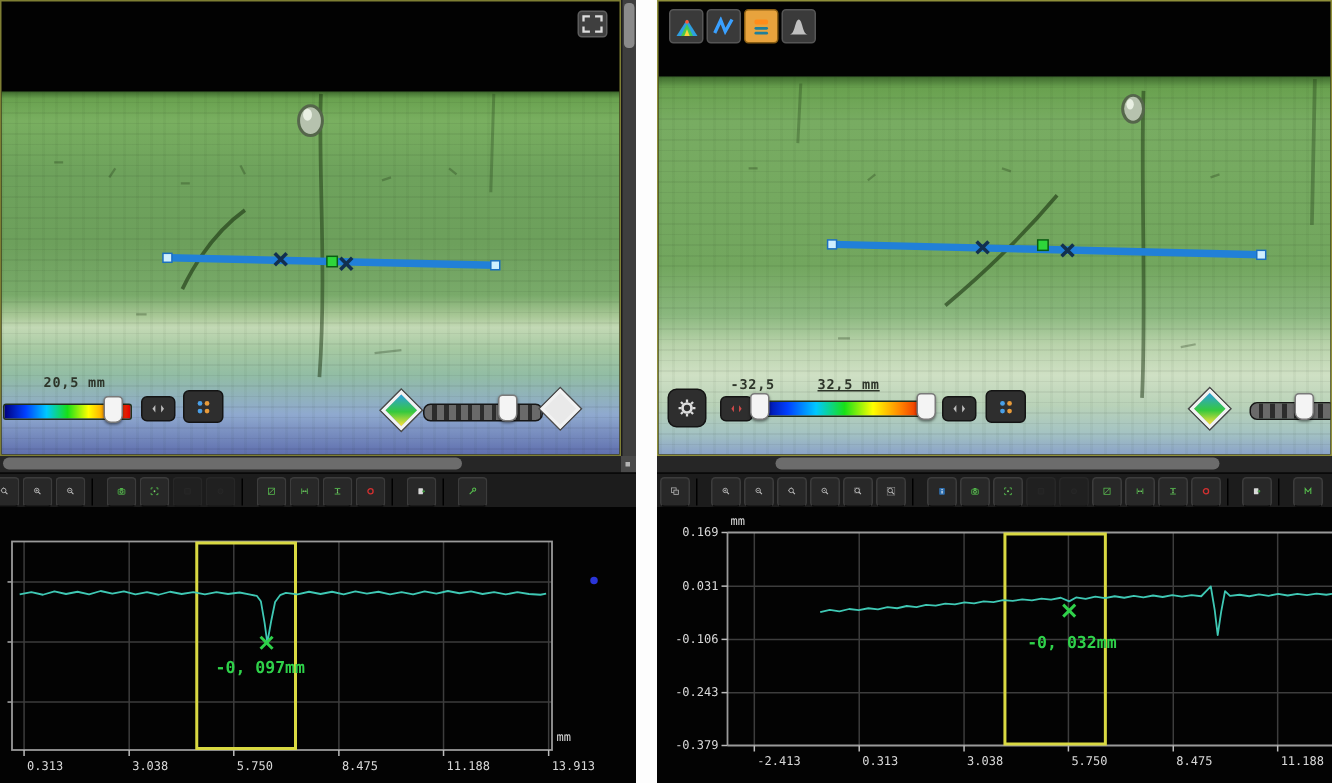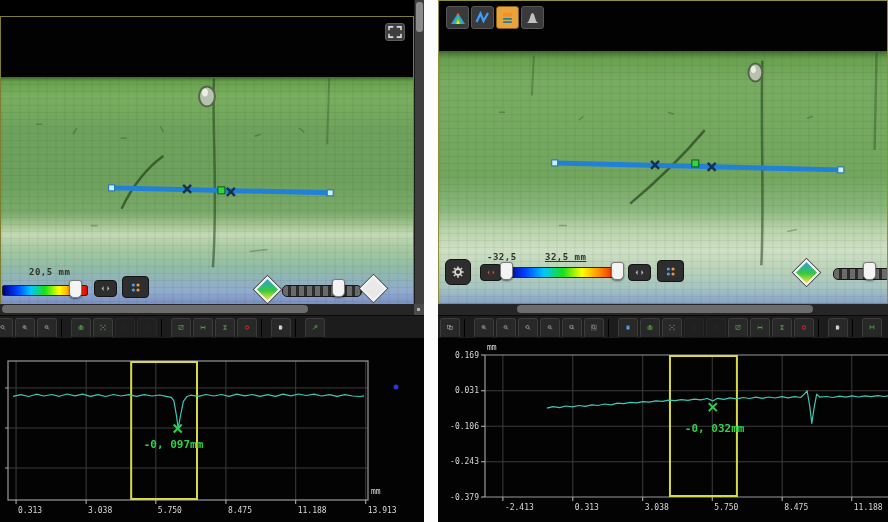--- a/index.html
+++ b/index.html
@@ -4,21 +4,21 @@
 <style>
   html,body{margin:0;padding:0;background:#fff;}
   .stage{position:relative;width:888px;height:522px;background:#fdfdfd;overflow:hidden;
          font-family:"DejaVu Sans",sans-serif;}
   .panel{position:absolute;top:0;height:522px;background:#000;}
   .panel.left{left:0;width:424px;}
   .panel.right{left:438px;width:450px;text-align:center;}
   .gutter{position:absolute;left:424px;top:0;width:14px;height:522px;background:#fdfdfd;}
 
   .viewer{position:absolute;top:0;left:0;height:304px;background:#020202;overflow:hidden;box-sizing:border-box;}
-  .left .viewer{width:414px;border:1px solid #7e7e33;margin-top:16px;}
+  .left .viewer{width:414px;border:1px solid #7e7e33;}
   .right .viewer{width:450px;border:1px solid #8f8f3a;}
 
   .strip{position:absolute;left:0;right:0;}
   .left .strip{top:60px;bottom:0;
     background:linear-gradient(180deg,#3f6b2e 0%,#69a14f 2%,#79af60 8%,#6ea25c 22%,#6da05c 42%,
       #79aa6a 56%,#a9c897 62%,#c3d9b5 65%,#a6c9a2 71%,#92bda4 78%,#8fa9cf 89%,#5f6fae 100%);}
   .right .strip{top:50px;bottom:0;
     background:linear-gradient(180deg,#3f6b2e 0%,#69a14f 3%,#78ac62 12%,#72a65e 50%,#8ab77e 63%,
       #b9d3ab 71%,#cfe0c4 79%,#b9d2b8 87%,#a5c4c2 94%,#8aa3c8 100%);}
   .strip::after{content:"";position:absolute;inset:0;

